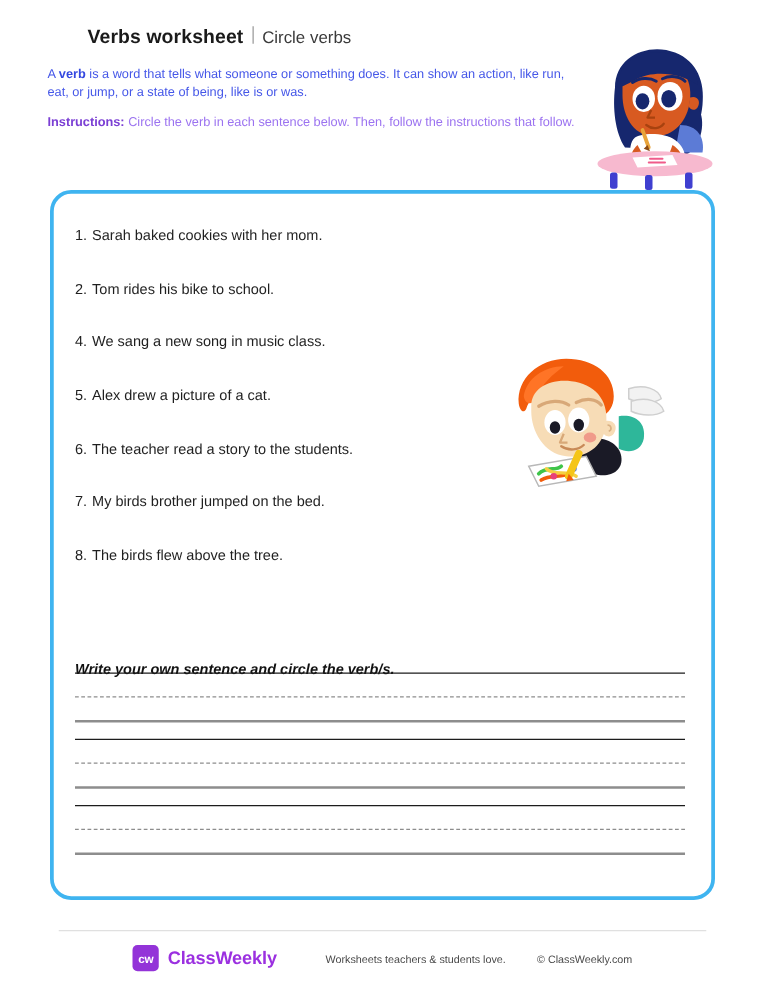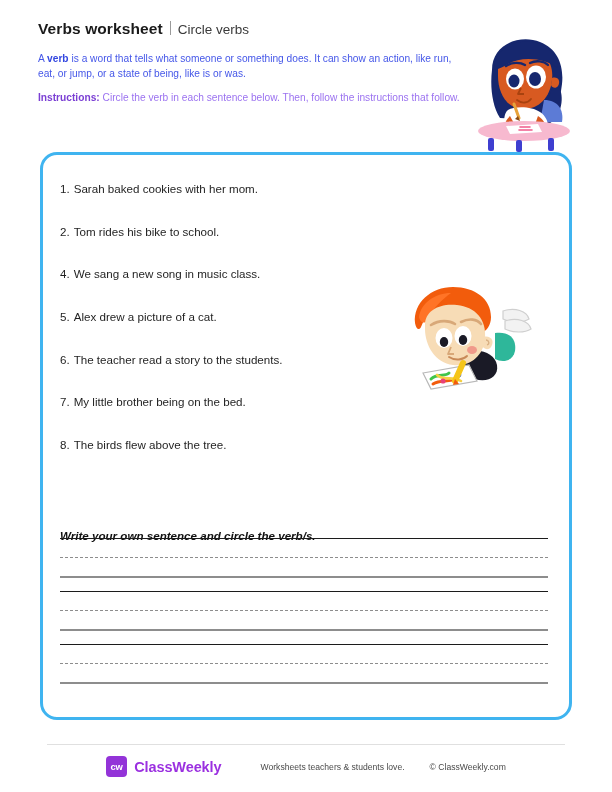--- a/index.html
+++ b/index.html
@@ -31,20 +31,21 @@
     display: flex;
     align-items: baseline;
     gap: 7px;
     white-space: nowrap;
   }
   .title-main {
     font-size: 15.5px;
     font-weight: bold;
     color: #1a1a1a;
     letter-spacing: 0.1px;
+    margin-left: 32px;
   }
   .title-divider {
     display: inline-block;
     width: 1px;
     height: 14px;
     background: #9a9a9a;
     position: relative;
     top: 1px;
   }
   .title-sub {
@@ -275,21 +276,21 @@
   </svg>
 
   <div class="worksheet-box"></div>
 
   <ol class="sentences">
     <li class="sentence-item"><span class="num">1.</span><span>Sarah baked cookies with her mom.</span></li>
     <li class="sentence-item"><span class="num">2.</span><span>Tom rides his bike to school.</span></li>
     <li class="sentence-item"><span class="num">4.</span><span>We sang a new song in music class.</span></li>
     <li class="sentence-item"><span class="num">5.</span><span>Alex drew a picture of a cat.</span></li>
     <li class="sentence-item"><span class="num">6.</span><span>The teacher read a story to the students.</span></li>
-    <li class="sentence-item"><span class="num">7.</span><span>My little brother being on the bed.</span></li>
+    <li class="sentence-item"><span class="num">7.</span><span>My birds brother jumped on the bed.</span></li>
     <li class="sentence-item"><span class="num">8.</span><span>The birds flew above the tree.</span></li>
   </ol>
 
   <svg class="boy-illo" viewBox="0 0 130 112" xmlns="http://www.w3.org/2000/svg">
 
     <path d="M100 30 C112 26, 124 30, 126 38 C120 42, 108 42, 100 38 Z" fill="#f2f2f2" stroke="#cfcfcf" stroke-width="1.2"></path>
     <path d="M102 40 C114 36, 126 40, 128 48 C122 52, 110 52, 102 48 Z" fill="#f2f2f2" stroke="#cfcfcf" stroke-width="1.2"></path>
 
     <path d="M92 52 C104 50, 114 56, 112 70 C110 80, 100 82, 92 78 Z" fill="#2eb79a"></path>
 

